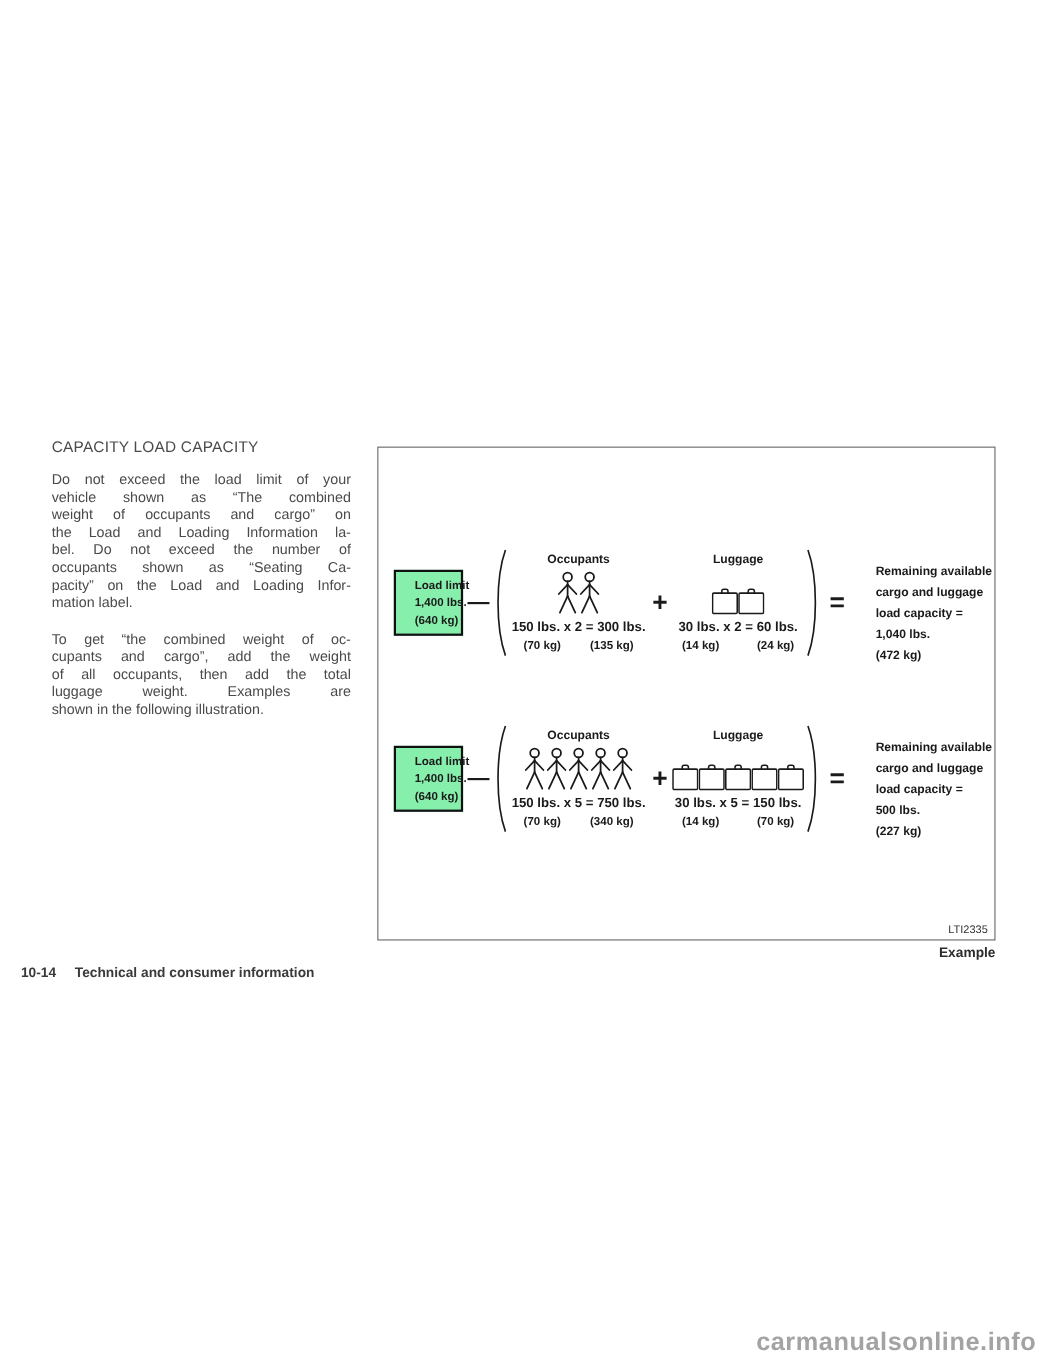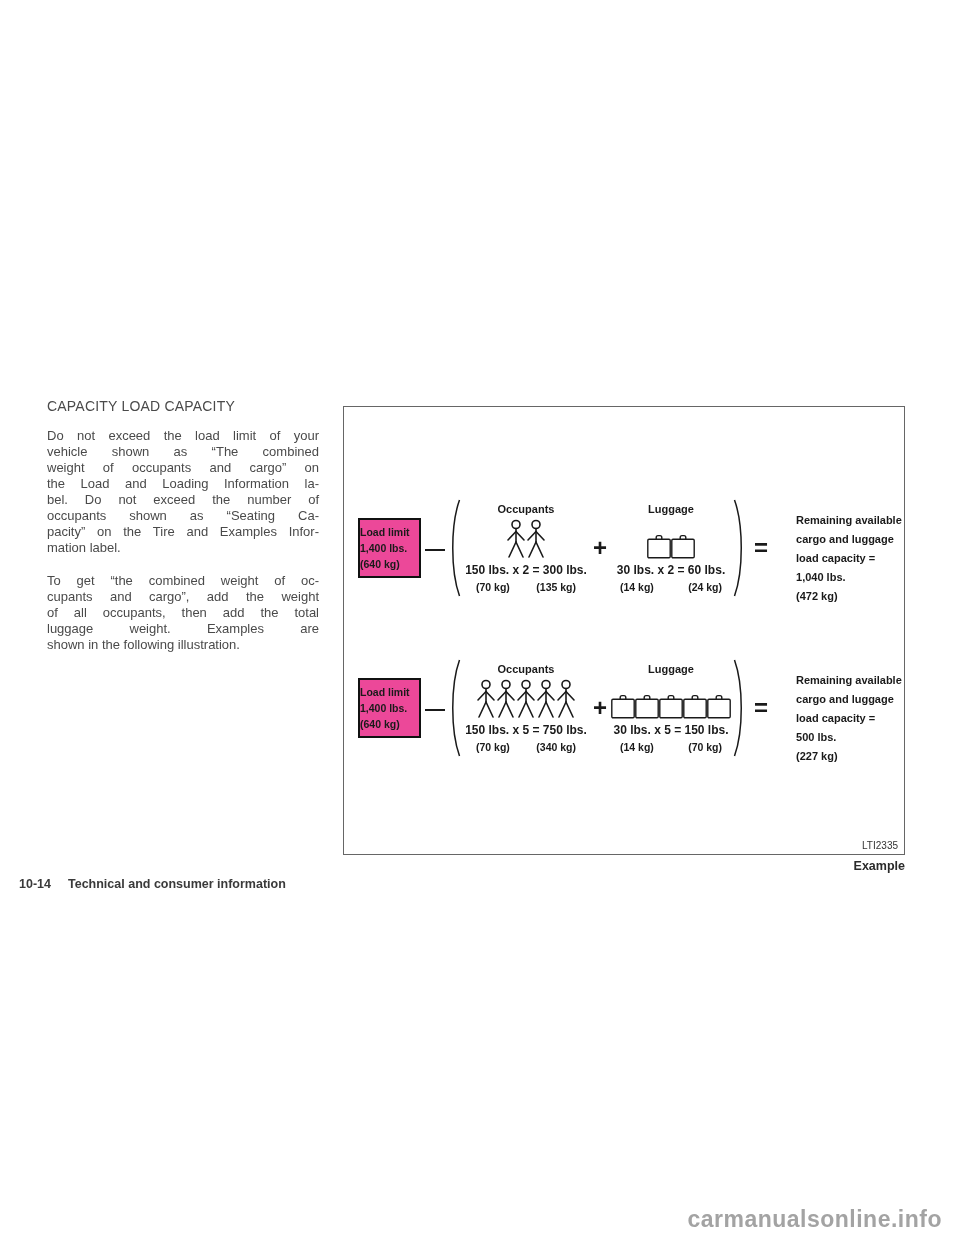--- a/index.html
+++ b/index.html
@@ -13,22 +13,22 @@
   .heading { font-size:14px; font-weight:400; color:#4a4a4a; letter-spacing:.2px; margin-bottom:14px; }
   .para { margin-bottom:17px; }
   .line { font-size:13px; line-height:16px; color:#4a4a4a; }
   .jline { text-align:justify; text-align-last:justify; }
 
   .figure { position:absolute; left:343px; top:406px; width:562px; height:449px; border:1px solid #666; background:#fff; }
   .fig-row { position:absolute; left:14px; display:flex; align-items:center; height:110px; }
   .row1 { top:86px; }
   .row2 { top:246px; }
 
-  .loadbox { flex:none; width:63px; border:2px solid #111; padding:4px 2px 4px 0;
-             font-size:10.5px; font-weight:700; color:#1a1a1a; line-height:16px; background:#ec4899; }
+  .loadbox { flex:none; width:63px; border:2px solid #111; padding:4px 2px 4px 17px;
+             font-size:10.5px; font-weight:700; color:#1a1a1a; line-height:16px; background:#86efac; }
   .loadbox div { white-space:nowrap; }
 
   .op { flex:none; font-size:24px; font-weight:600; color:#1a1a1a; line-height:1; }
   .minus { font-size:20px; margin:0 2px 0 4px; }
   .plus { margin:0 3px; }
   .equals { margin:0 4px 0 7px; }
   .paren { flex:none; }
   .paren svg { display:block; }
 
   .fig-group { flex:none; display:flex; flex-direction:column; align-items:center; }
@@ -57,21 +57,21 @@
 
   <div class="left-col">
     <div class="heading">CAPACITY LOAD CAPACITY</div>
     <div class="para">
       <div class="line jline">Do not exceed the load limit of your</div>
       <div class="line jline">vehicle shown as “The combined</div>
       <div class="line jline">weight of occupants and cargo” on</div>
       <div class="line jline">the Load and Loading Information la-</div>
       <div class="line jline">bel. Do not exceed the number of</div>
       <div class="line jline">occupants shown as “Seating Ca-</div>
-      <div class="line jline">pacity” on the Tire and Examples Infor-</div>
+      <div class="line jline">pacity” on the Load and Loading Infor-</div>
       <div class="line">mation label.</div>
     </div>
     <div class="para">
       <div class="line jline">To get “the combined weight of oc-</div>
       <div class="line jline">cupants and cargo”, add the weight</div>
       <div class="line jline">of all occupants, then add the total</div>
       <div class="line jline">luggage weight. Examples are</div>
       <div class="line">shown in the following illustration.</div>
     </div>
   </div>

